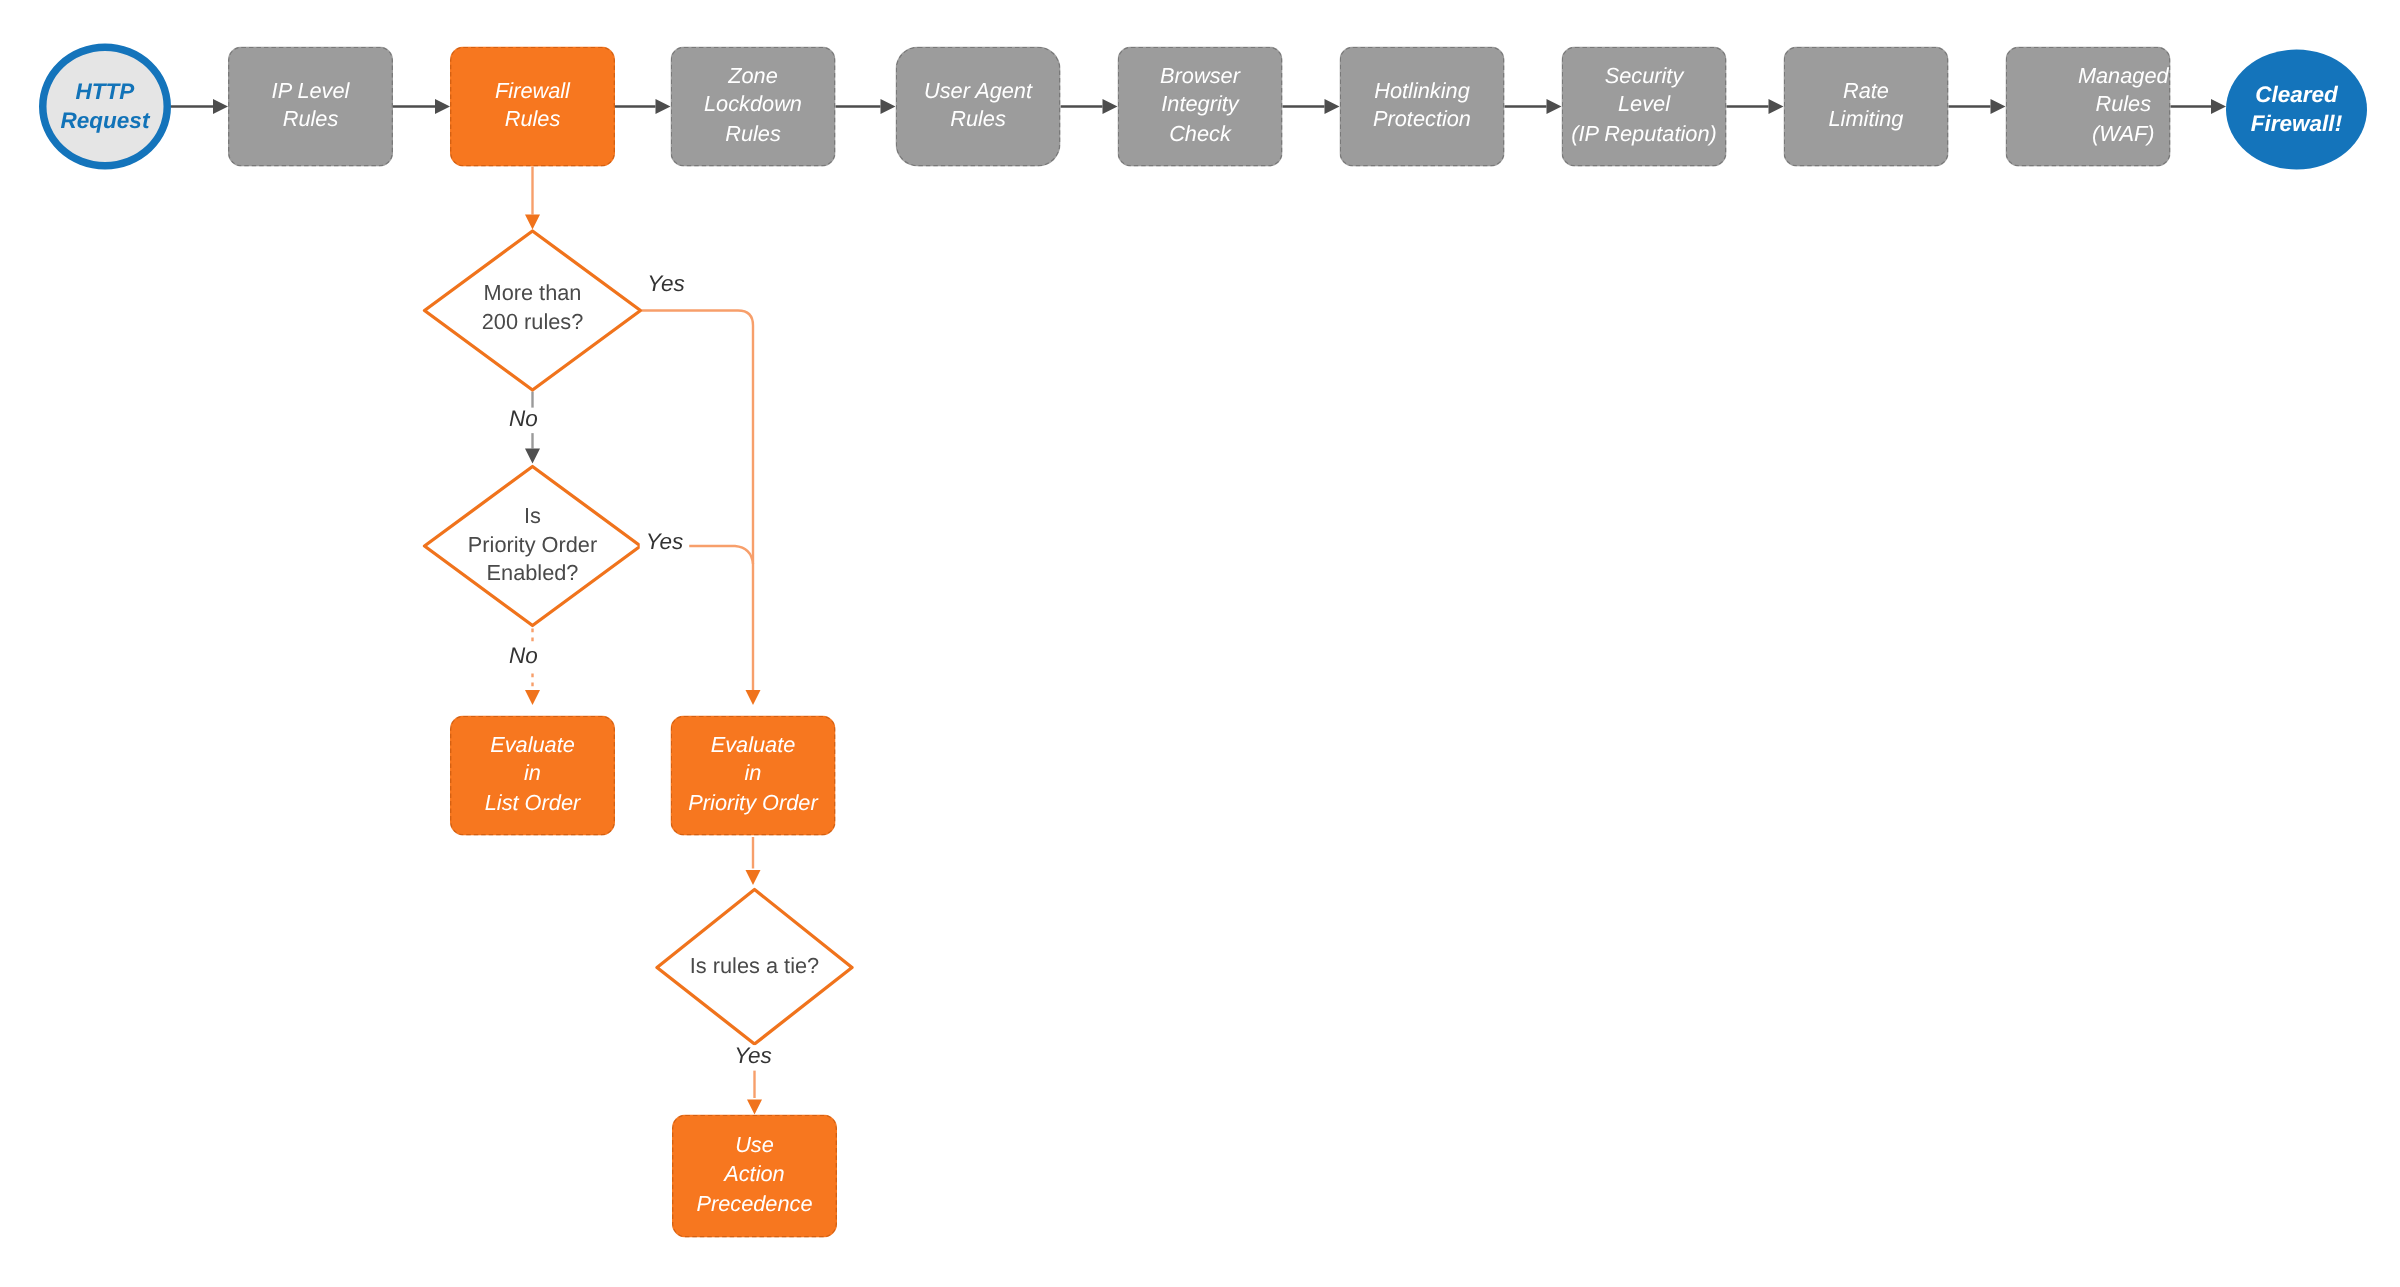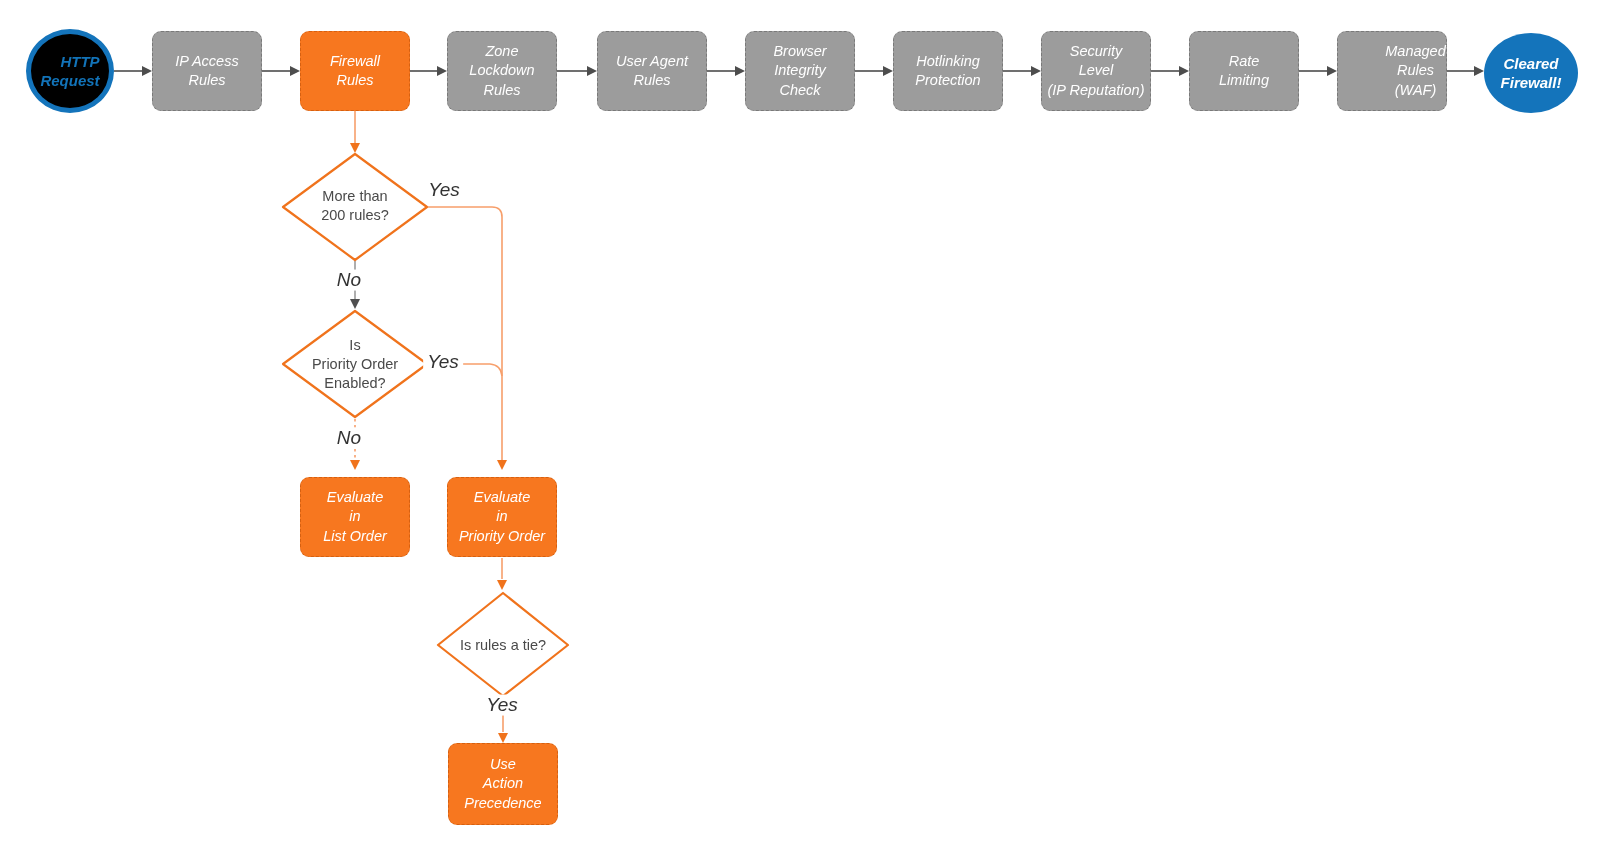--- a/index.html
+++ b/index.html
@@ -17,29 +17,29 @@
     background:#9c9c9c;color:#ffffff;border:1px dashed rgba(0,0,0,0.22);
   }
   .node.orange{
     background:#f7771f;color:#ffffff;border:1px dashed rgba(170,70,0,0.45);
   }
   .terminal{
     position:absolute;display:flex;align-items:center;justify-content:center;
     text-align:center;white-space:pre-line;box-sizing:border-box;border-radius:50%;
     font-size:15px;font-style:italic;font-weight:bold;line-height:1.3;
   }
-  .terminal.start{background:#000000;border:5px solid #1474bb;color:#1273b8;text-align:right;}
+  .terminal.start{background:#e5e5e5;border:5px solid #1474bb;color:#1273b8;}
   .terminal.end{background:#1474bb;color:#ffffff;}
   .decision-label{
     position:absolute;transform:translate(-50%,-50%);text-align:center;
     white-space:pre-line;color:#4a4a4a;font-size:14.5px;line-height:1.3;
   }
   .branch-label{
     position:absolute;transform:translate(-50%,-50%);
-    color:#333333;font-size:19px;font-style:italic;
+    color:#333333;font-size:15px;font-style:italic;
     background:#ffffff;padding:0 4px;line-height:1.1;
   }
 </style>
 </head>
 <body>
 
 <div class="canvas">
 
   <svg class="layer" width="1600" height="858" viewBox="0 0 1600 858">
 
@@ -90,28 +90,28 @@
     <g fill="#ffffff" stroke="#f0731c" stroke-width="2.2" stroke-linejoin="round">
       <polygon points="355,154 427,207 355,260 283,207"></polygon>
       <polygon points="355,311 427,364 355,417 283,364"></polygon>
       <polygon points="503,593 568,645 503,696 438,645"></polygon>
     </g>
   </svg>
 
   <div class="terminal start" style="left:26px;top:29px;width:88px;height:84px;">HTTP
 Request</div>
 
-  <div class="node gray" style="left:152px;top:31px;width:110px;height:80px;">IP Access
+  <div class="node gray" style="left:152px;top:31px;width:110px;height:80px;">IP Level
 Rules</div>
   <div class="node orange" style="left:300px;top:31px;width:110px;height:80px;">Firewall
 Rules</div>
   <div class="node gray" style="left:447px;top:31px;width:110px;height:80px;">Zone
 Lockdown
 Rules</div>
-  <div class="node gray" style="left:597px;top:31px;width:110px;height:80px;">User Agent
+  <div class="node gray" style="left:597px;top:31px;width:110px;height:80px;border-radius:15px;">User Agent
 Rules</div>
   <div class="node gray" style="left:745px;top:31px;width:110px;height:80px;">Browser
 Integrity
 Check</div>
   <div class="node gray" style="left:893px;top:31px;width:110px;height:80px;text-align:center;">Hotlinking
 Protection</div>
   <div class="node gray" style="left:1189px;top:31px;width:110px;height:80px;">Rate
 Limiting</div>
   <div class="node gray" style="left:1041px;top:31px;width:110px;height:80px;">Security
 Level

